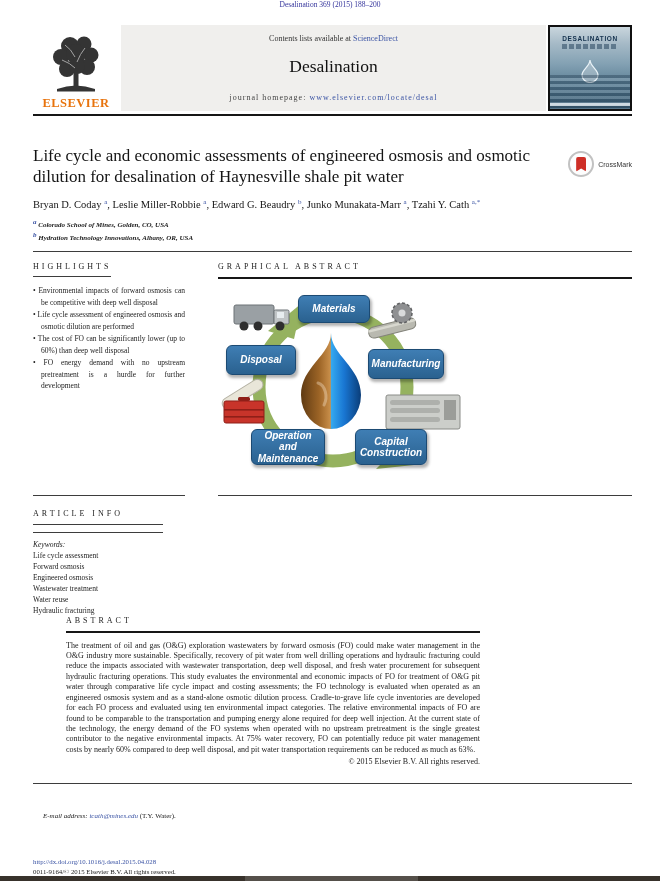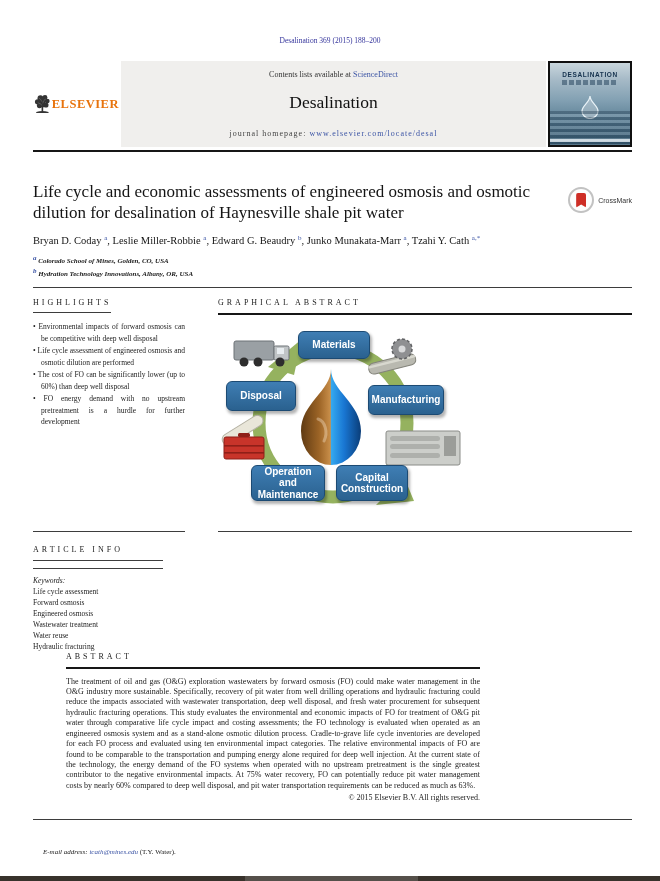--- a/index.html
+++ b/index.html
@@ -1,24 +1,24 @@
 <!DOCTYPE html>
 <html><head>
 <meta charset="utf-8">
 <style>
   html,body{margin:0;padding:0;background:#888;}
   .page{position:relative;width:660px;height:881px;background:#ffffff;margin:0 auto;
         font-family:"Liberation Serif",serif;color:#1a1a1a;overflow:hidden;}
 
   
-  .citation{padding-top:36px;text-align:center;font-size:7.5px;color:#35359c;}
+  .citation{text-align:center;font-size:7.5px;color:#35359c;}
 
   
   .header-row{display:flex;align-items:stretch;margin:16px 28px 0 33px;height:86px;}
-  .logo-block{width:86px;display:flex;flex-direction:row;align-items:center;justify-content:flex-end;}
+  .logo-block{width:86px;display:flex;flex-direction:column;align-items:center;justify-content:flex-end;}
   .elsevier-text{font-size:12.5px;font-weight:bold;color:#e8730c;letter-spacing:.5px;margin-top:1px;}
   .masthead{flex:1;background:#f0efed;margin:0 2px;text-align:center;padding-top:9px;}
   .contents-line{font-size:8px;color:#333;}
   .contents-line .lnk{color:#3a53a4;}
   .masthead-title{font-size:17.5px;color:#111;margin-top:13px;}
   .homepage-line{font-size:8px;color:#444;letter-spacing:1px;margin-top:16px;}
   .homepage-line .lnk{color:#3a53a4;}
   .cover{width:80px;border:2px solid #101010;position:relative;overflow:hidden;
          background:linear-gradient(180deg,#c9d6dd 0%,#a6bac7 20%,#83a1b3 45%,#5d8096 70%,#3e6077 100%);}
   .cover-title{margin-top:8px;text-align:center;font-family:"Liberation Sans",sans-serif;
@@ -67,26 +67,26 @@
   .hl-list li{font-size:7.5px;line-height:11.5px;text-align:justify;color:#222;
               padding-left:8px;text-indent:-8px;margin-bottom:1px;}
   .hl-list li::before{content:"\2022\00a0";}
 
   
   .ga-diagram{position:relative;height:208px;margin-top:4px;}
   .ga-node{position:absolute;background:linear-gradient(180deg,#3f7eb4 0%,#2a618f 100%);
            border:1px solid #1c4a73;border-radius:6px;color:#fff;
            font-family:"Liberation Sans",sans-serif;font-weight:bold;font-size:10px;line-height:11.5px;
            display:flex;align-items:center;justify-content:center;text-align:center;
-           box-shadow:1.5px 2.5px 3px rgba(0,0,0,.3);padding:2px 3px;box-sizing:border-box;}
+           box-shadow:1.5px 2.5px 3px rgba(0,0,0,.3);padding:2px 3px;box-sizing:border-box;font-style:italic;}
   .ga-materials{left:80px;top:12px;width:72px;height:28px;}
   .ga-manufacturing{left:150px;top:66px;width:76px;height:30px;}
   .ga-disposal{left:8px;top:62px;width:70px;height:30px;}
   .ga-oam{left:33px;top:146px;width:74px;height:36px;}
-  .ga-capital{left:118px;top:146px;width:72px;height:36px;}
+  .ga-capital{left:137px;top:146px;width:72px;height:36px;}
 
   
   .ai-block{font-size:7.5px;line-height:11px;color:#222;}
   .ai-italic{font-style:italic;}
   .ai-midrule{width:130px;height:1px;background:#3d3d3d;margin:7px 0 6px 0;}
   .ai-top{margin-top:8px;}
 
   
   .abstract-text{font-size:8px;line-height:10.4px;text-align:justify;color:#222;margin-top:8px;}
   .abstract-copy{font-size:8px;text-align:right;color:#222;margin-top:2px;}

